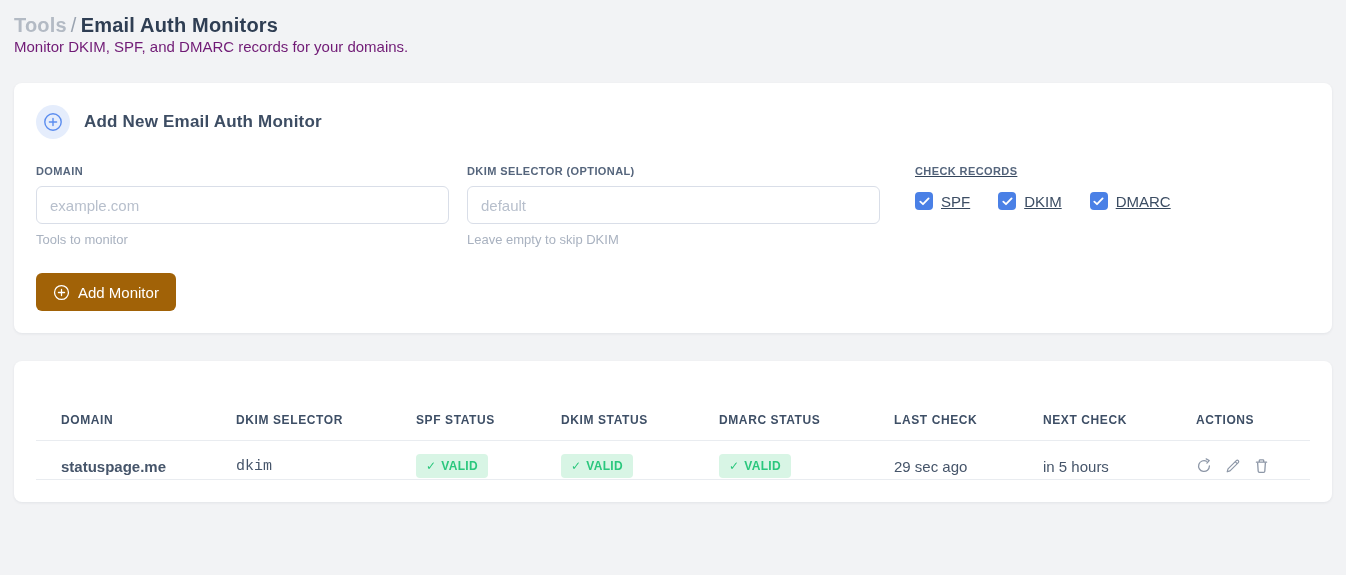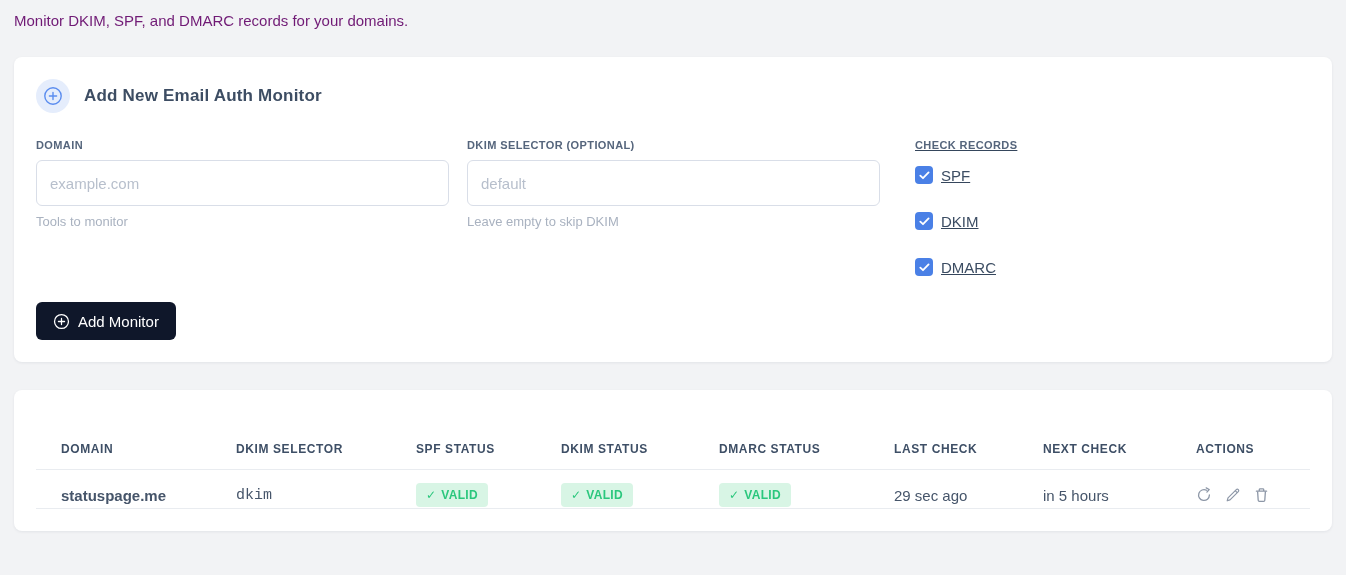--- a/index.html
+++ b/index.html
@@ -39,38 +39,38 @@
 
   
   .form-row { display: flex; gap: 18px; margin-top: 26px; align-items: flex-start; }
   .form-col { width: 413px; }
   .form-col-checks { flex: 1; padding-left: 17px; text-decoration: underline; }
   .field-label {
     display: block; font-size: 11px; font-weight: 700; color: #55657c;
     letter-spacing: .4px; margin-bottom: 9px;
   }
   .text-input {
-    width: 100%; height: 46px; border: 1px solid #d9dee8; border-radius: 6px;
+    width: 100%; height: 38px; border: 1px solid #d9dee8; border-radius: 6px;
     padding: 6px 13px; font-size: 15px; color: #35465c; outline: none;
     font-family: "Liberation Sans", "DejaVu Sans", sans-serif; background: #fff;
   }
   .text-input::placeholder { color: #b7bfcc; opacity: 1; }
   .field-helper { margin-top: 8px; font-size: 13px; color: #a9b2c0; }
 
-  .checkbox-row { display: flex; gap: 28px; margin-top: 15px; flex-direction: column; }
+  .checkbox-row { display: flex; gap: 28px; margin-top: 15px; }
   .checkbox-item { display: flex; align-items: center; gap: 8px; cursor: pointer; }
   .checkbox-box {
     width: 18px; height: 18px; border-radius: 4px; background: #4a80e6;
     display: flex; align-items: center; justify-content: center;
   }
   .checkbox-label { font-size: 15px; color: #3c4d63; }
 
   .primary-btn {
     margin-top: 26px; display: inline-flex; align-items: center; gap: 8px;
-    background: #0f172a; color: #ffffff; border: none; border-radius: 6px;
+    background: #a16207; color: #ffffff; border: none; border-radius: 6px;
     height: 38px; padding: 0 17px; font-size: 15px; cursor: pointer;
     font-family: "Liberation Sans", "DejaVu Sans", sans-serif;
   }
 
   
   .monitors-table { width: 100%; border-collapse: collapse; margin-top: 22px; table-layout: fixed; }
   .monitors-table th {
     text-align: left; font-size: 12px; font-weight: 700; color: #3e4f66;
     letter-spacing: .6px; padding: 8px 0 13px 25px; border-bottom: 1px solid #e9ecf0;
     white-space: nowrap;
@@ -92,20 +92,23 @@
     background: none; border: none; padding: 0; cursor: pointer;
     display: inline-flex; align-items: center; justify-content: center;
   }
   .action-btn svg { display: block; }
 </style>
 </head>
 <body>
 
 <div class="page">
 
+  <div class="breadcrumb">
+    <span class="crumb-tools">Tools</span><span class="crumb-sep">/</span><span class="crumb-page">Email Auth Monitors</span>
+  </div>
   <div class="page-subtitle">Monitor DKIM, SPF, and DMARC records for your domains.</div>
 
   <div class="card">
     <div class="card-header">
       <span class="icon-badge badge-blue">
         <svg width="20" height="20" viewBox="0 0 20 20" fill="none">
           <circle cx="10" cy="10" r="8.2" stroke="#5b8def" stroke-width="1.4"></circle>
           <path d="M10 6.4 V13.6 M6.4 10 H13.6" stroke="#5b8def" stroke-width="1.4" stroke-linecap="round"></path>
         </svg>
       </span>

